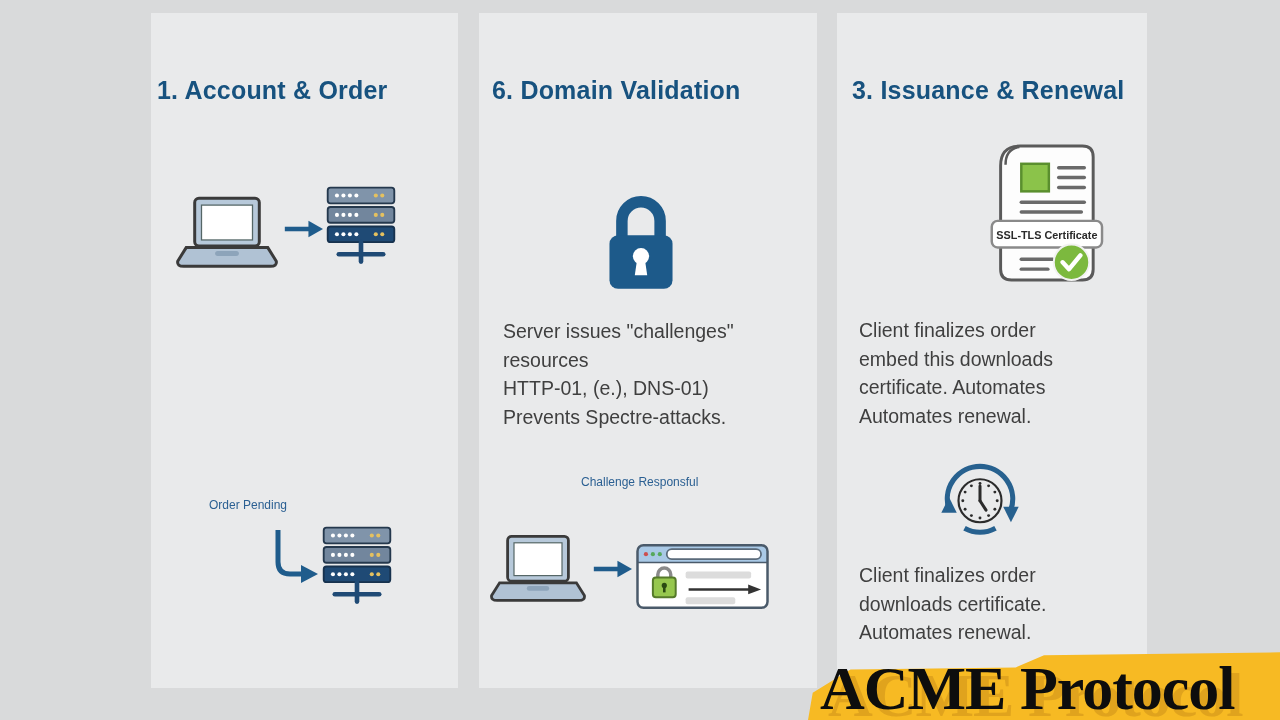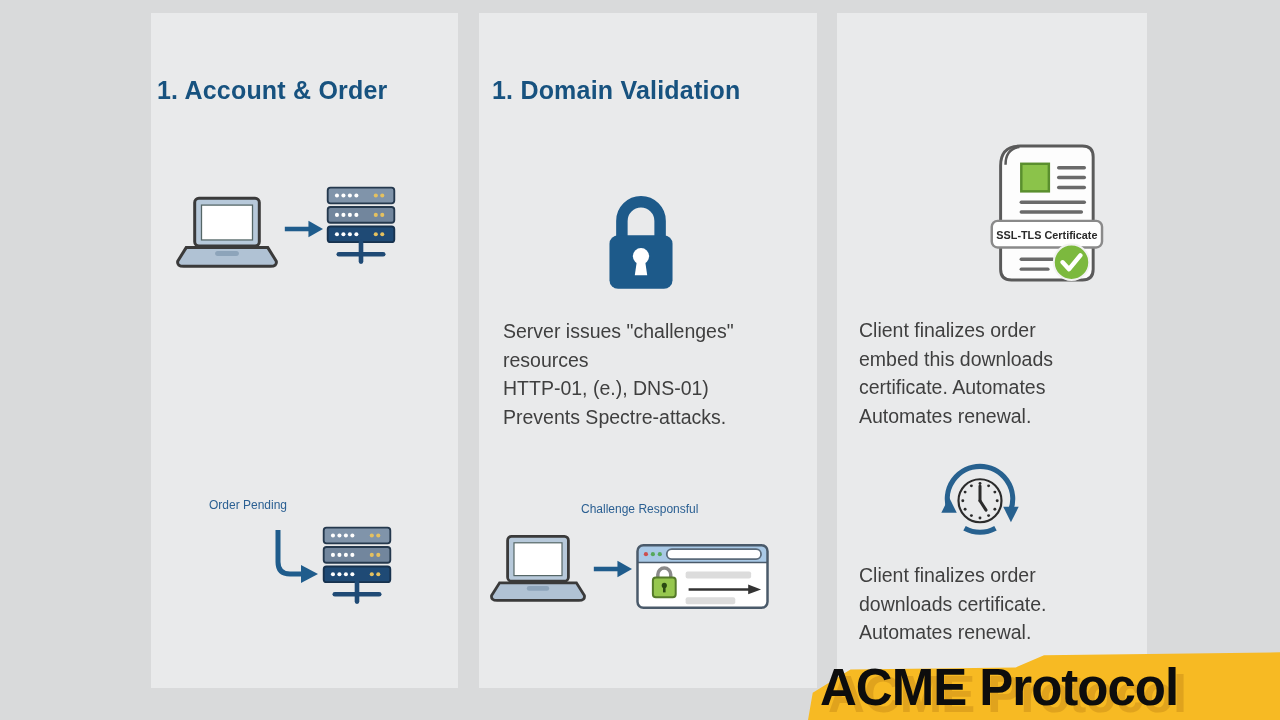--- a/index.html
+++ b/index.html
@@ -8,23 +8,23 @@
   .panel{position:absolute;top:13px;height:675px;background:#e9eaeb;}
   #panel-1{left:151px;width:307px;}
   #panel-2{left:479px;width:338px;}
   #panel-3{left:837px;width:310px;}
   .abs{position:absolute;}
   .col-title{position:absolute;font-size:25px;font-weight:bold;color:#17527f;letter-spacing:.2px;white-space:nowrap;}
   .body-text{position:absolute;font-size:19.5px;line-height:28.5px;color:#3f3f3f;white-space:pre-line;}
   .caption{position:absolute;font-size:12px;color:#2a5f92;white-space:nowrap;}
   .banner-bg{position:absolute;left:808px;top:648px;width:472px;height:72px;background:#f7ba23;
     clip-path:polygon(0% 100%, 1% 62%, 9% 30%, 44% 27%, 50% 10%, 100% 6%, 100% 100%);}
-  .banner-title{position:absolute;left:820px;top:657px;width:460px;font-size:51px;line-height:62px;
+  .banner-title{position:absolute;left:820px;top:657px;width:460px;font-size:62px;line-height:62px;
     font-weight:bold;color:#0d0d0d;letter-spacing:-1px;white-space:nowrap;
-    text-shadow:8px 7px 0 rgba(221,161,29,.9);}
+    text-shadow:8px 7px 0 rgba(221,161,29,.9);font-family:Liberation Serif, serif;}
   svg{display:block;}
 </style>
 </head>
 <body>
 
 <div id="stage">
 
   <div class="panel" id="panel-1"></div>
   <div class="panel" id="panel-2"></div>
   <div class="panel" id="panel-3"></div>
@@ -114,37 +114,37 @@
         <circle cx="56" cy="29.5" r="2.2"></circle>
           <circle cx="63" cy="29.5" r="2.2"></circle>
         <circle cx="56" cy="50.5" r="2.2"></circle>
           <circle cx="63" cy="50.5" r="2.2"></circle>
       </g>
       <line x1="40" y1="59" x2="40" y2="80" stroke="#1f4a75" stroke-width="5" stroke-linecap="round"></line>
       <line x1="16" y1="72" x2="64" y2="72" stroke="#1f4a75" stroke-width="5" stroke-linecap="round"></line>
     </svg>
   </div>
 
-  <div class="col-title" style="left:492px;top:76px;">1. Domain Validation</div>
+  <div class="col-title" style="left:492px;top:76px;">6. Domain Validation</div>
 
   <div class="abs" style="left:598px;top:190px;">
     <svg width="86" height="100" viewBox="0 0 90 102">
       <path d="M25,52 V31 A20,20 0 0 1 65,31 V52" fill="none" stroke="#1d5a8a" stroke-width="12"></path>
       <rect x="12" y="46" width="66" height="56" rx="9" fill="#1d5a8a"></rect>
       <circle cx="45" cy="68" r="8.5" fill="#ffffff"></circle>
       <path d="M41,71 h8 l2.5,17 h-13 z" fill="#ffffff"></path>
     </svg>
   </div>
 
   <div class="body-text" style="left:503px;top:317px;width:310px;">Server issues "challenges"
 resources
 HTTP-01, (e.), DNS-01)
 Prevents Spectre-attacks.</div>
 
-  <div class="caption" style="left:581px;top:502px;">Challenge Responsful</div>
+  <div class="caption" style="left:581px;top:475px;">Challenge Responsful</div>
 
   <div class="abs" style="left:490px;top:532px;">
     <svg width="96" height="76" viewBox="0 0 120 92">
       <rect x="22" y="4" width="76" height="56" rx="5" fill="#b7c9da" stroke="#3a3a3a" stroke-width="3.5"></rect>
       <rect x="30" y="12" width="60" height="41" fill="#ffffff" stroke="#566" stroke-width="1.5"></rect>
       <path d="M12,62 L108,62 L118,78 Q119,84 111,84 L9,84 Q1,84 2,78 Z" fill="#b0c2d4" stroke="#3a3a3a" stroke-width="3.5"></path>
       <rect x="46" y="66" width="28" height="6" rx="3" fill="#8da4ba"></rect>
     </svg>
   </div>
 
@@ -169,20 +169,21 @@
       <rect x="17" y="34" width="23" height="20" rx="3" fill="#96c74e" stroke="#557a2a" stroke-width="2"></rect>
       <circle cx="28.5" cy="42" r="2.6" fill="#2a4a12"></circle>
       <rect x="27.2" y="43" width="2.6" height="6" fill="#2a4a12"></rect>
       <rect x="50" y="28" width="66" height="7" rx="2" fill="#dcdcdc"></rect>
       <line x1="53" y1="46" x2="116" y2="46" stroke="#333333" stroke-width="2.5"></line>
       <polygon points="113,41 126,46 113,51" fill="#333333"></polygon>
       <rect x="50" y="54" width="50" height="7" rx="2" fill="#dcdcdc"></rect>
     </svg>
   </div>
 
+  <div class="col-title" style="left:852px;top:76px;">3. Issuance &amp; Renewal</div>
 
   <div class="abs" style="left:976px;top:140px;">
     <svg width="128" height="148" viewBox="0 0 130 150">
       <path d="M25,26 Q25,6 45,6 H108 Q119,6 119,17 V131 Q119,142 108,142 H36 Q25,142 25,131 Z" fill="#fdfdfd" stroke="#5a5a5a" stroke-width="3"></path>
       <path d="M44,7 Q30,9 30,25" fill="none" stroke="#5a5a5a" stroke-width="2.5"></path>
       <rect x="46" y="24" width="28" height="28" fill="#8bc34a" stroke="#5a8f2e" stroke-width="2.5"></rect>
       <g stroke="#6a6a6a" stroke-width="3.5" stroke-linecap="round">
         <line x1="84" y1="28" x2="110" y2="28"></line>
         <line x1="84" y1="38" x2="110" y2="38"></line>
         <line x1="84" y1="48" x2="110" y2="48"></line>

